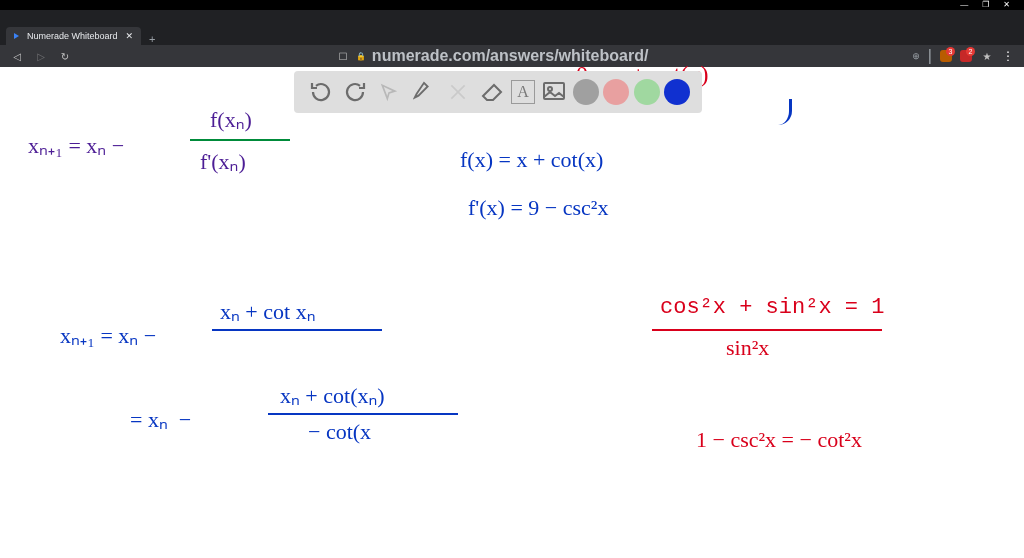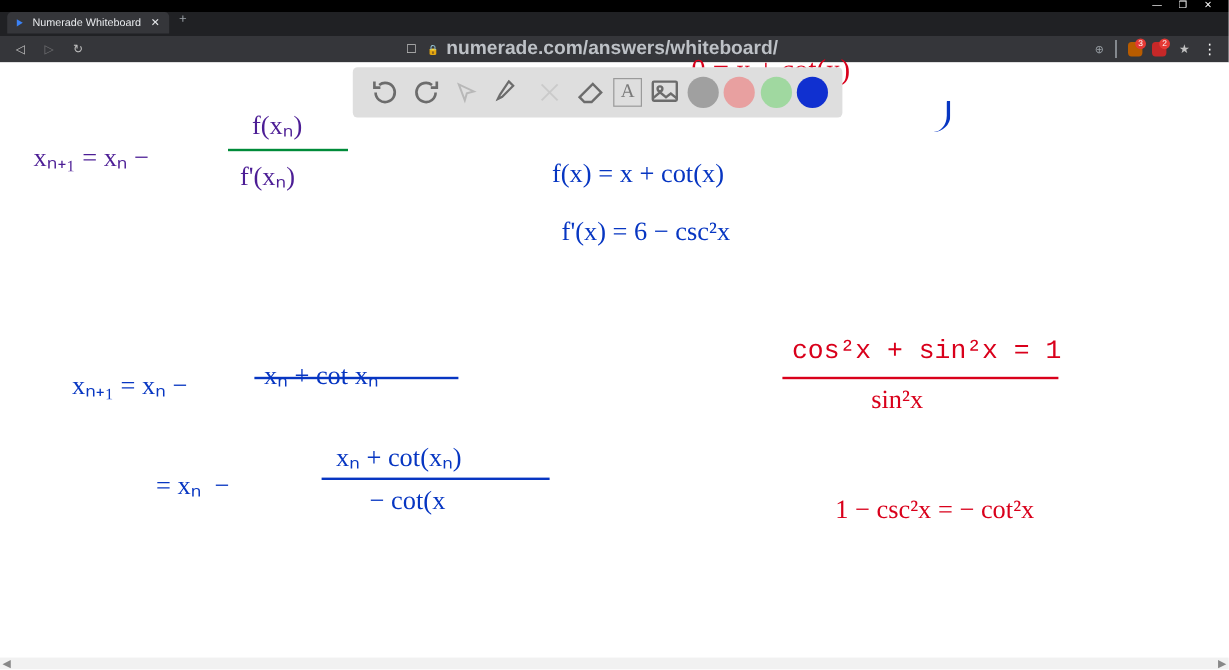--- a/index.html
+++ b/index.html
@@ -1,19 +1,19 @@
 <!DOCTYPE html>
 <html><head>
 <meta charset="utf-8">
 <style>
   * { margin: 0; padding: 0; box-sizing: border-box; }
   html, body { width: 1024px; height: 558px; overflow: hidden; font-family: -apple-system, "Segoe UI", Arial, sans-serif; background: #fff; }
   .title-bar { height: 10px; background: #000; display: flex; justify-content: flex-end; align-items: center; gap: 14px; padding: 0 14px; }
   .title-btn { color: #fff; font-size: 8px; line-height: 1; }
-  .tab-strip { height: 20px; background: #202124; display: flex; align-items: flex-start; padding: 0 6px; }
+  .tab-strip { height: 35px; background: #202124; display: flex; align-items: flex-end; padding: 0 6px; }
   .tab { background: #35363a; color: #e8eaed; font-size: 9px; height: 18px; display: flex; align-items: center; padding: 0 8px; border-radius: 4px 4px 0 0; gap: 8px; }
   .tab-favicon { width: 0; height: 0; border-left: 5px solid #3b82f6; border-top: 3px solid transparent; border-bottom: 3px solid transparent; }
   .tab-close { font-size: 9px; }
   .new-tab { color: #9aa0a6; font-size: 11px; padding: 0 8px; }
   .addr-bar { height: 22px; background: #35363a; display: flex; align-items: center; padding: 0 10px; gap: 10px; }
   .nav-icon { color: #c1c1c1; font-size: 10px; width: 14px; text-align: center; }
   .url-wrap { flex: 1; display: flex; align-items: center; justify-content: center; gap: 6px; }
   .url-zone { display: flex; align-items: center; gap: 6px; }
   .url-text { color: #bdc1c6; font-size: 16px; font-weight: bold; }
   .lock-icon { color: #9aa0a6; font-size: 8px; }
@@ -132,24 +132,24 @@
   </div>
 
   <div class="curve-bracket" style="top:32px; left:762px;"></div>
 
   <span class="hw green" style="top:62px; left:28px;">xₙ₊₁ = xₙ −</span>
   <span class="hw green" style="top:36px; left:210px;">f(xₙ)</span>
   <div class="frac-line" style="top:72px; left:190px; width:100px; background:#008b3a;"></div>
   <span class="hw green" style="top:78px; left:200px;">f'(xₙ)</span>
 
   <span class="hw blue" style="top:80px; left:460px;">f(x) = x + cot(x)</span>
-  <span class="hw blue" style="top:128px; left:468px;">f'(x) = 6 − csc²x</span>
+  <span class="hw blue" style="top:128px; left:468px;">f'(x) = 9 − csc²x</span>
 
   <span class="hw blue" style="top:252px; left:60px;">xₙ₊₁ = xₙ −</span>
-  <span class="hw blue" style="top:244px; left:220px;text-align:right;">xₙ + cot xₙ</span>
+  <span class="hw blue" style="top:228px; left:220px;text-align:right;">xₙ + cot xₙ</span>
   <div class="frac-line" style="top:262px; left:212px; width:170px; background:#0736c2;"></div>
 
   <span class="hw blue" style="top:336px; left:130px;">= xₙ  −</span>
   <span class="hw blue" style="top:312px; left:280px;text-align:center;">xₙ + cot(xₙ)</span>
   <div class="frac-line" style="top:346px; left:268px; width:190px; background:#0736c2;"></div>
   <span class="hw blue" style="top:352px; left:308px;">− cot(x</span>
 
   <span class="hw red" style="top:228px; left:660px;font-family:Liberation Mono, monospace;">cos²x + sin²x = 1</span>
   <div class="frac-line" style="top:262px; left:652px; width:230px; background:#d9001b;"></div>
   <span class="hw red" style="top:268px; left:726px;">sin²x</span>

